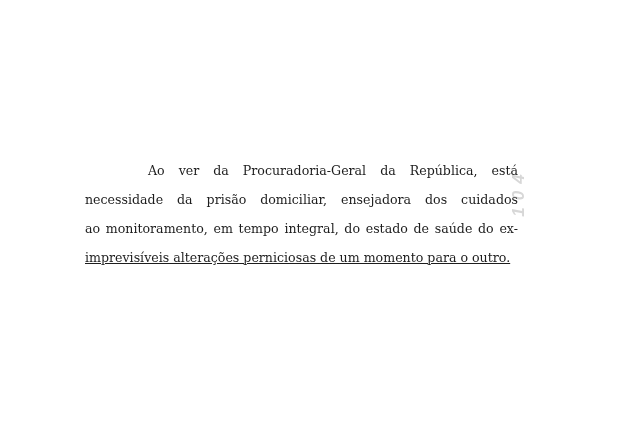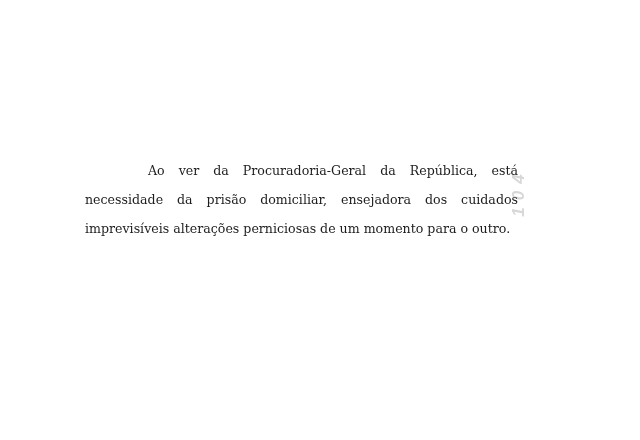--- a/index.html
+++ b/index.html
@@ -30,20 +30,21 @@
     height: 29px;
     white-space: normal;
     overflow: hidden;
   }
   .para-line.first {
     text-indent: 63px;
   }
   .para-line.last {
     text-align: left;
     text-align-last: left;
+    text-decoration: underline;
   }
   .watermark {
     position: absolute;
     left: 479px;
     top: 183px;
     width: 80px;
     height: 18px;
     transform: rotate(-90deg);
     font-family: "Liberation Sans", "DejaVu Sans", sans-serif;
     font-weight: bold;
@@ -57,18 +58,19 @@
   }
 </style>
 </head>
 <body>
 
 <div class="page">
 
   <div class="paragraph">
     <div class="para-line first">Ao ver da Procuradoria-Geral da República, está positivada a</div>
     <div class="para-line">necessidade da prisão domiciliar, ensejadora dos cuidados indispensáveis</div>
+    <div class="para-line">ao monitoramento, em tempo integral, do estado de saúde do ex-</div>
     <div class="para-line last">imprevisíveis alterações perniciosas de um momento para o outro.</div>
   </div>
 
   <div class="watermark">104</div>
 
 </div>
 
 </body></html>

